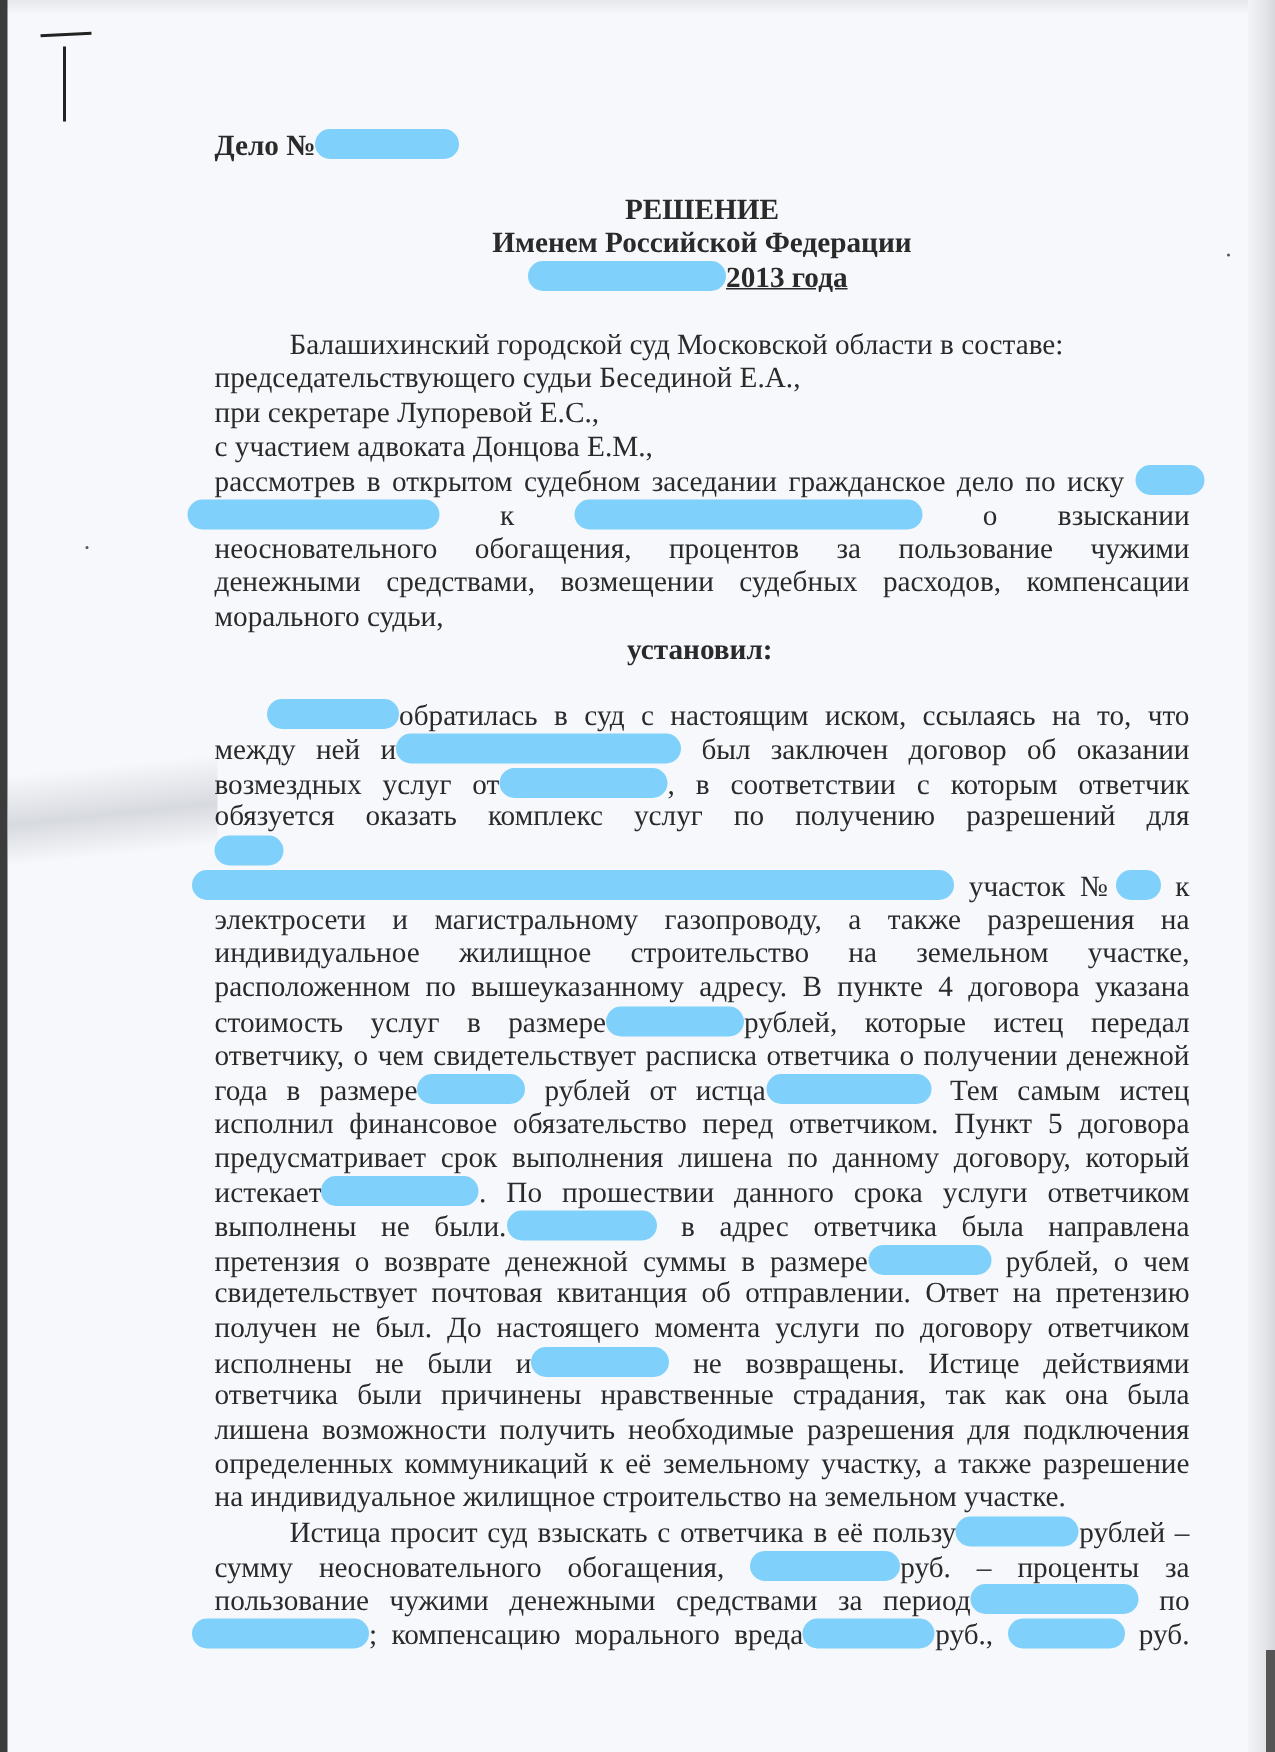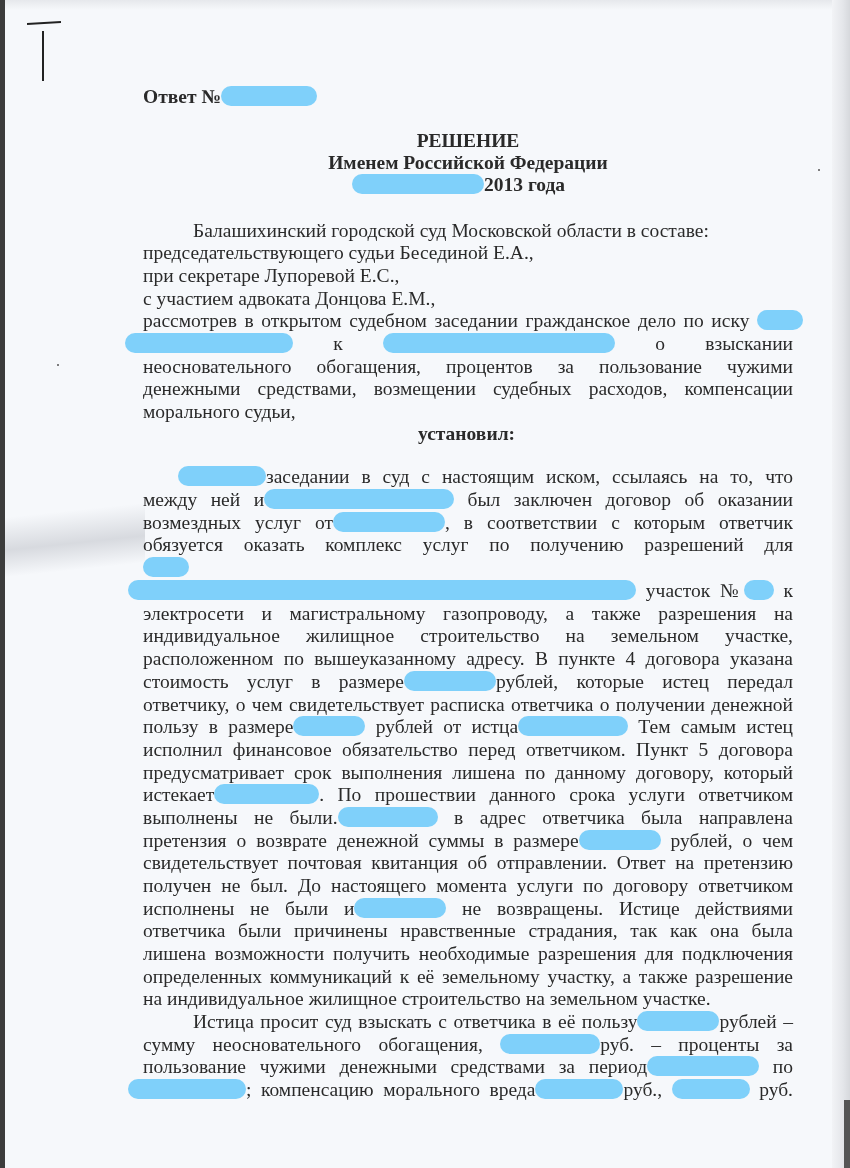--- a/index.html
+++ b/index.html
@@ -65,45 +65,45 @@
 <div class="scan-edge-left"></div>
 <div class="scan-edge-right"></div>
 <div class="scan-edge-right-dark"></div>
 <div class="fold-shadow"></div>
 <div class="mark-h"></div>
 <div class="mark-v"></div>
 <div class="speck" style="left:57px;top:364px"></div>
 <div class="speck" style="left:818px;top:169px"></div>
 
 <div class="line bold" style="left:143px;top:86px;">
-  <span>Ответ №</span><span class="redact" style="width:96px;"></span>
+  <span>Дело №</span><span class="redact" style="width:96px;"></span>
 </div>
 <div class="line bold center" style="left:0;width:936px;top:130px;">РЕШЕНИЕ</div>
 <div class="line bold center" style="left:0;width:936px;top:152px;">Именем Российской Федерации</div>
-<div class="line bold" style="left:352px;top:174px;">
+<div class="line bold" style="left:352px;top:174px;text-decoration:underline;">
   <span class="redact" style="width:132px;"></span><span>2013 года</span>
 </div>
 
 <div class="line" style="left:193px;top:220px;">Балашихинский городской суд Московской области в составе:</div>
 <div class="line" style="left:143px;top:242px;">председательствующего судьи Бесединой Е.А.,</div>
 <div class="line" style="left:143px;top:265px;">при секретаре Лупоревой Е.С.,</div>
 <div class="line" style="left:143px;top:288px;">с участием адвоката Донцова Е.М.,</div>
 <div class="line j" style="left:143px;top:310px;width:660px;">
   <span>рассмотрев в открытом судебном заседании гражданское дело по иску</span> <span class="redact" style="width:46px;"></span>
 </div>
 <div class="line j" style="left:125px;top:333px;width:668px;">
   <span class="redact" style="width:168px;"></span> <span>к</span> <span class="redact" style="width:232px;"></span> <span>о взыскании</span>
 </div>
 <div class="line j" style="left:143px;top:356px;width:650px;">неосновательного обогащения, процентов за пользование чужими</div>
 <div class="line j" style="left:143px;top:378px;width:650px;">денежными средствами, возмещении судебных расходов, компенсации</div>
 <div class="line" style="left:143px;top:401px;">морального судьи,</div>
 <div class="line bold" style="left:418px;top:423px;">установил:</div>
 
 <div class="line j" style="left:178px;top:466px;width:615px;">
-  <span class="redact" style="width:88px;"></span><span>заседании в суд с настоящим иском, ссылаясь на то, что</span>
+  <span class="redact" style="width:88px;"></span><span>обратилась в суд с настоящим иском, ссылаясь на то, что</span>
 </div>
 <div class="line j" style="left:143px;top:489px;width:650px;">
   <span>между ней и</span><span class="redact" style="width:190px;"></span> <span>был заключен договор об оказании</span>
 </div>
 <div class="line j" style="left:143px;top:512px;width:650px;">
   <span>возмездных услуг от</span><span class="redact" style="width:112px;"></span><span>, в соответствии с которым ответчик</span>
 </div>
 <div class="line j" style="left:143px;top:534px;width:650px;">обязуется оказать комплекс услуг по получению разрешений для</div>
 <div class="line j" style="left:143px;top:557px;width:655px;">
   <span class="redact" style="width:46px;"></span>
@@ -112,21 +112,21 @@
   <span class="redact" style="width:508px;"></span> <span>участок №</span><span class="redact" style="width:30px;"></span> <span>к</span>
 </div>
 <div class="line j" style="left:143px;top:603px;width:650px;">электросети и магистральному газопроводу, а также разрешения на</div>
 <div class="line j" style="left:143px;top:625px;width:650px;">индивидуальное жилищное строительство на земельном участке,</div>
 <div class="line j" style="left:143px;top:648px;width:650px;">расположенном по вышеуказанному адресу. В пункте 4 договора указана</div>
 <div class="line j" style="left:143px;top:671px;width:650px;">
   <span>стоимость услуг в размере</span><span class="redact" style="width:92px;"></span><span>рублей, которые истец передал</span>
 </div>
 <div class="line j" style="left:143px;top:694px;width:650px;">ответчику, о чем свидетельствует расписка ответчика о получении денежной</div>
 <div class="line j" style="left:143px;top:716px;width:650px;">
-  <span>пользу в размере</span><span class="redact" style="width:72px;"></span> <span>рублей от истца</span><span class="redact" style="width:110px;"></span> <span>Тем самым истец</span>
+  <span>года в размере</span><span class="redact" style="width:72px;"></span> <span>рублей от истца</span><span class="redact" style="width:110px;"></span> <span>Тем самым истец</span>
 </div>
 <div class="line j" style="left:143px;top:739px;width:650px;">исполнил финансовое обязательство перед ответчиком. Пункт 5 договора</div>
 <div class="line j" style="left:143px;top:762px;width:650px;">предусматривает срок выполнения лишена по данному договору, который</div>
 <div class="line j" style="left:143px;top:784px;width:650px;">
   <span>истекает</span><span class="redact" style="width:105px;"></span><span>. По прошествии данного срока услуги ответчиком</span>
 </div>
 <div class="line j" style="left:143px;top:807px;width:650px;">
   <span>выполнены не были.</span><span class="redact" style="width:100px;"></span> <span>в адрес ответчика была направлена</span>
 </div>
 <div class="line j" style="left:143px;top:830px;width:650px;">

